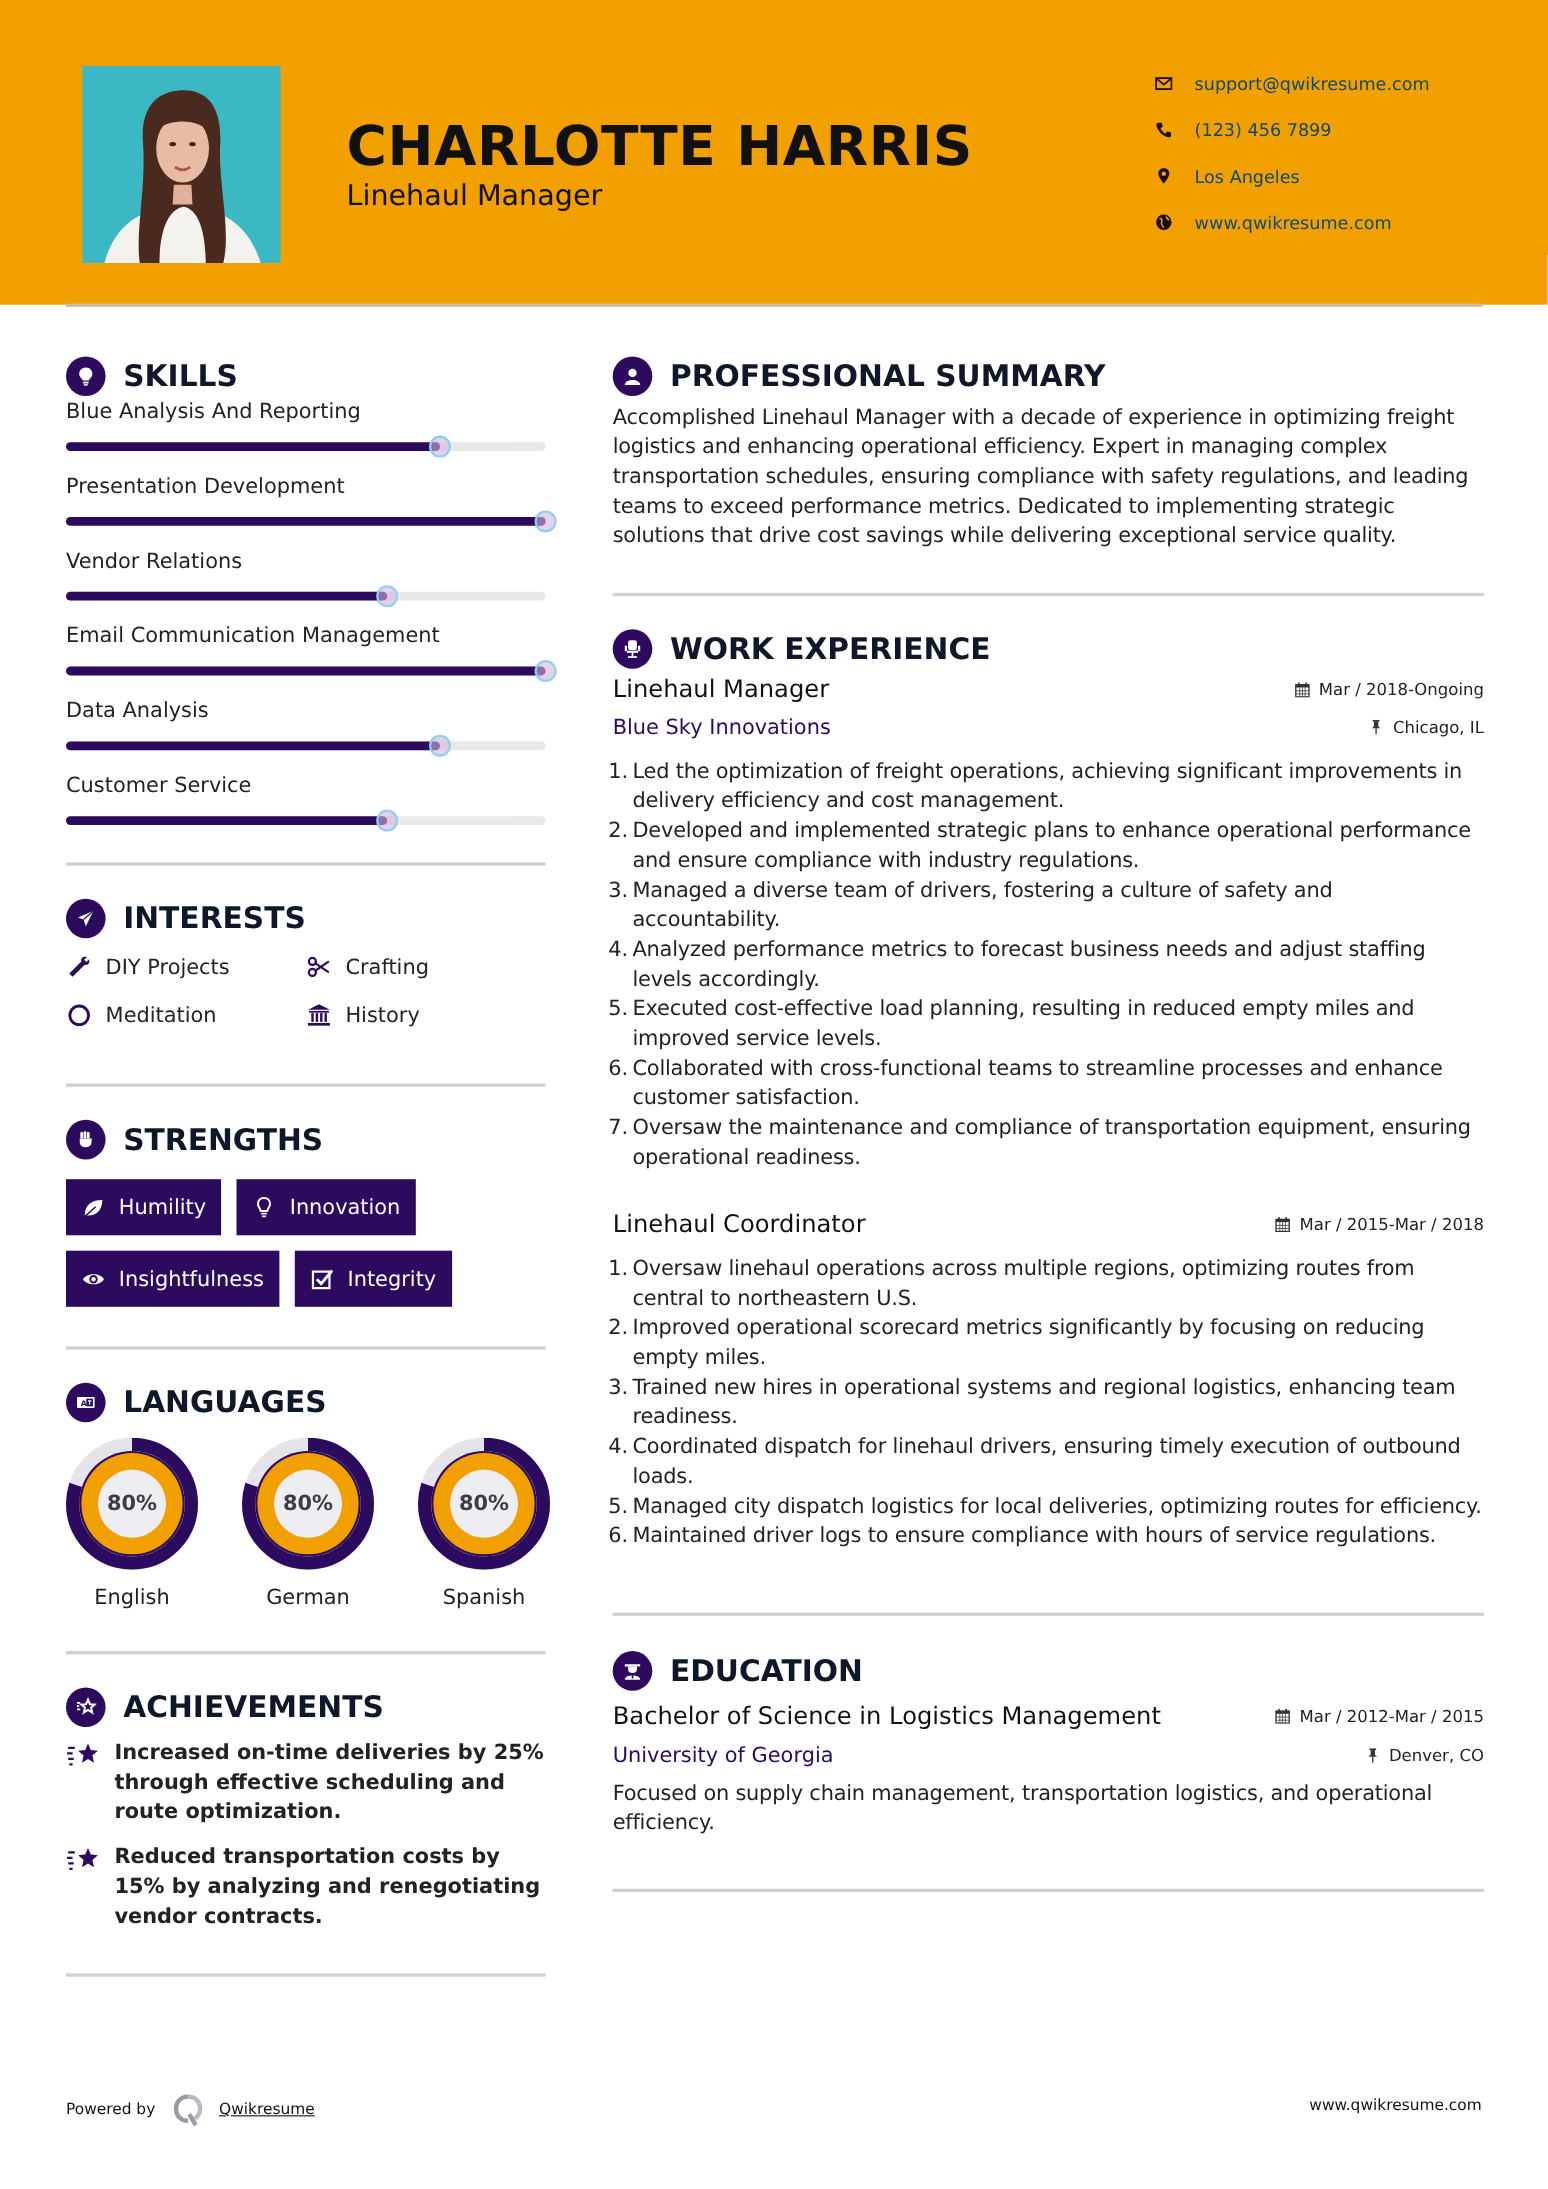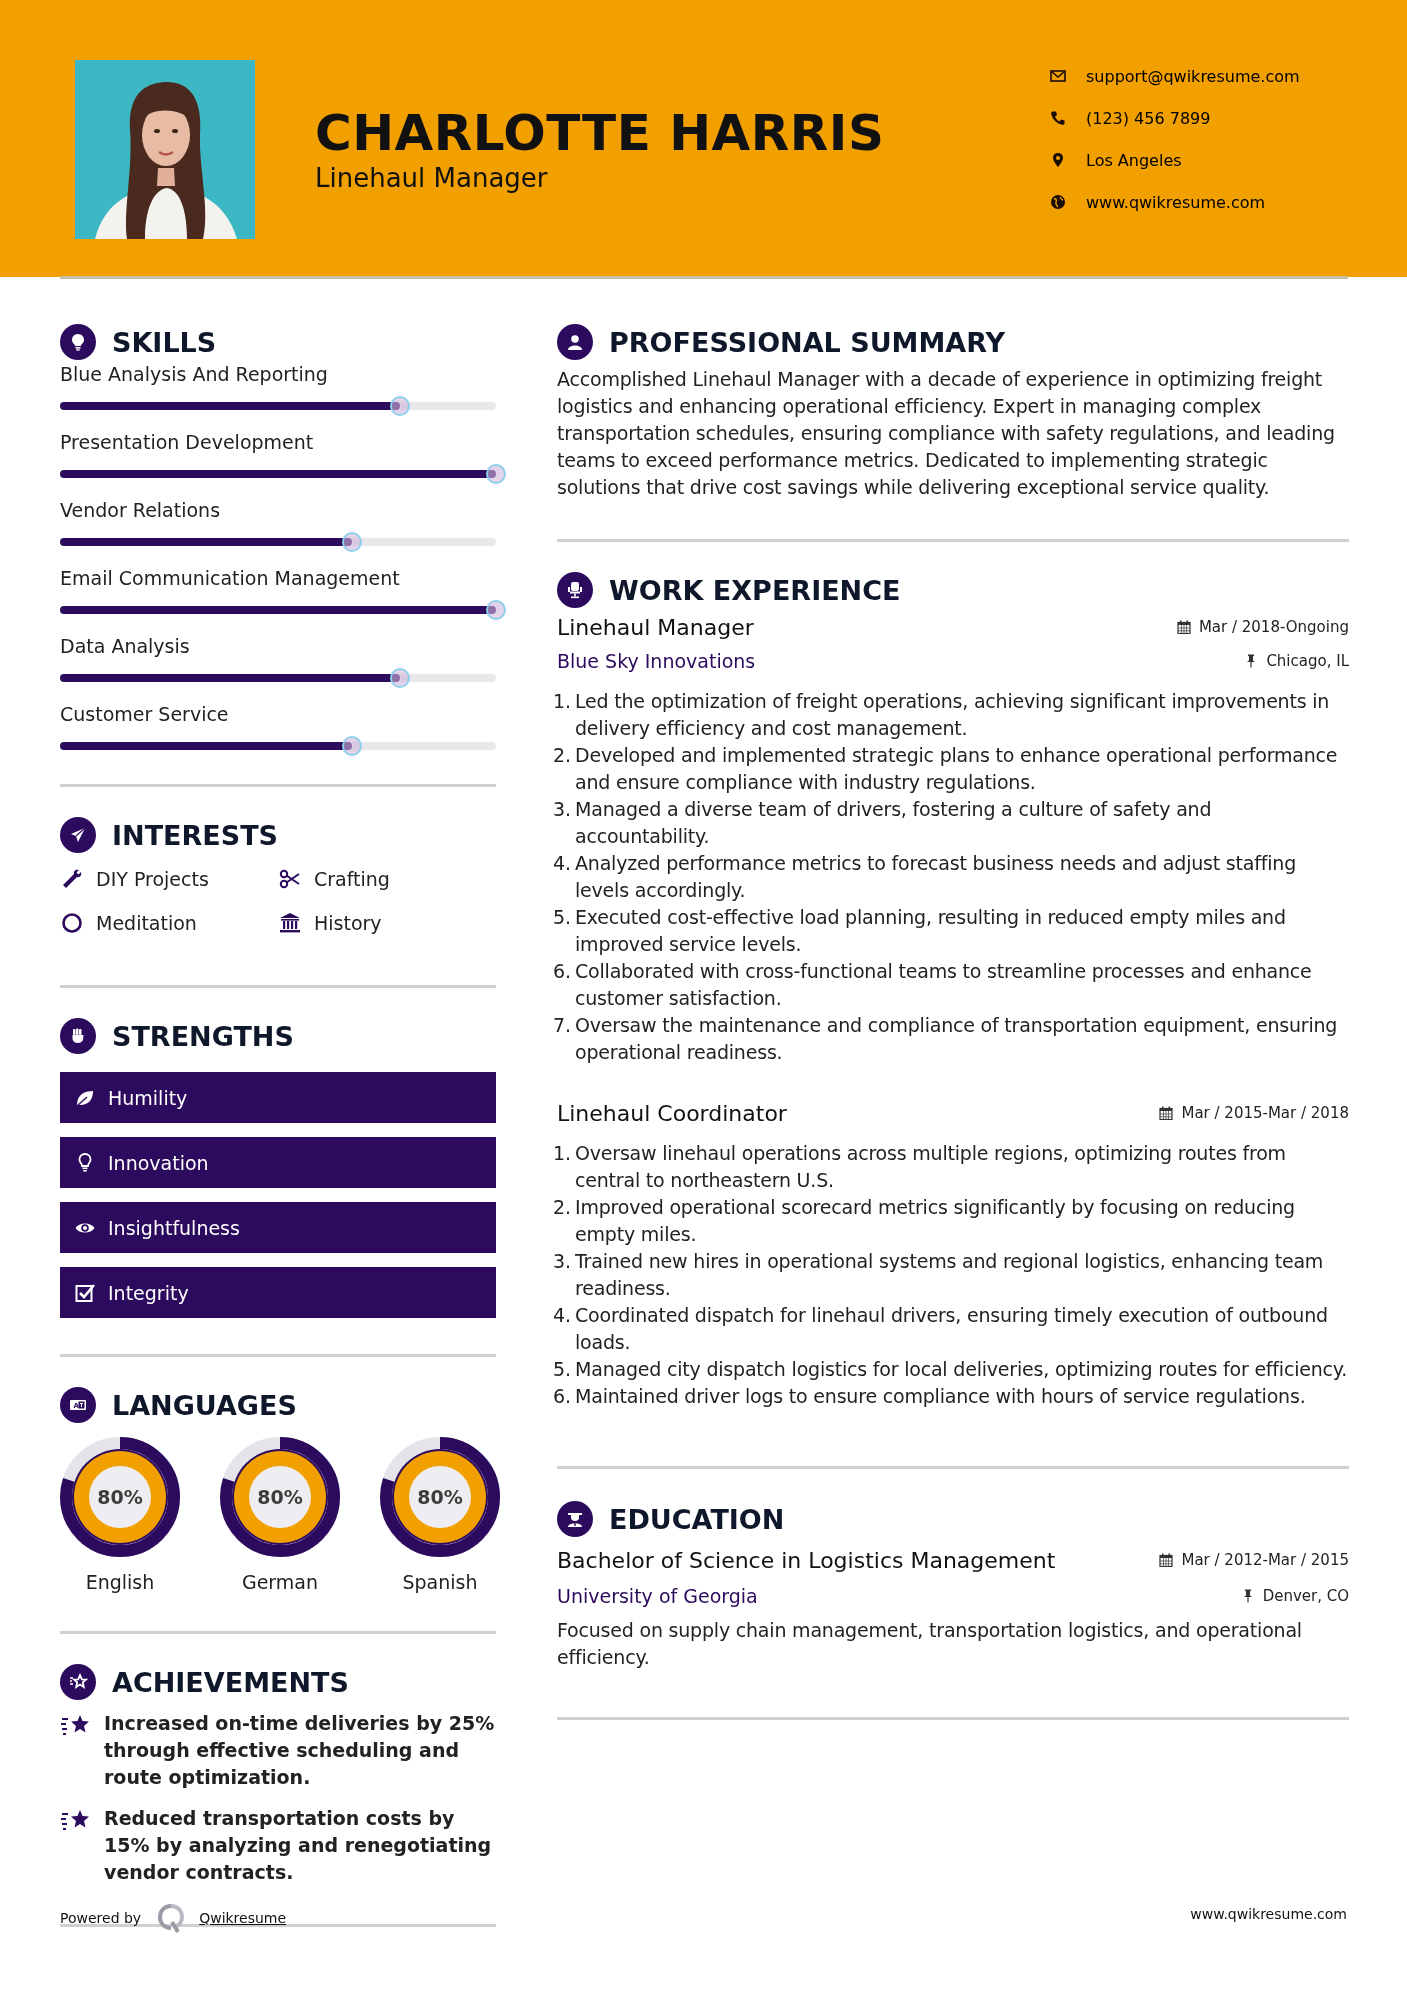--- a/index.html
+++ b/index.html
@@ -5,42 +5,42 @@
   *{box-sizing:border-box;margin:0;padding:0;}
   html,body{width:1407px;height:1990px;background:#fff;overflow:hidden;}
   body{font-family:"Liberation Sans","DejaVu Sans",sans-serif;color:#222;position:relative;}
   .header{position:absolute;left:0;top:0;width:1407px;height:277px;background:#f29f00;}
   .header-line{position:absolute;left:60px;top:276px;width:1288px;height:3px;background:#c9bea6;}
   .photo{position:absolute;left:75px;top:60px;width:180px;height:179px;background:#3bb8c3;overflow:hidden;}
   .photo svg{display:block;}
   .name{position:absolute;left:315px;top:104px;font-size:50px;font-weight:bold;color:#111;letter-spacing:0.5px;font-family:"DejaVu Sans",sans-serif;}
   .title{position:absolute;left:315px;top:163px;font-size:26px;color:#111;font-family:"DejaVu Sans",sans-serif;}
   .contacts{position:absolute;left:1050px;top:55px;}
-  .contact{display:flex;align-items:center;height:42px;font-size:16px;color:#000000;font-family:"DejaVu Sans",sans-serif;}
+  .contact{display:flex;align-items:center;height:42px;font-size:16px;color:#0c4a6e;font-family:"DejaVu Sans",sans-serif;}
   .contact .ci{width:36px;display:flex;align-items:center;justify-content:flex-start;}
   .contact .ci svg{width:16px;height:16px;}
 
   .col-left{position:absolute;left:60px;top:320px;width:436px;}
   .col-right{position:absolute;left:557px;top:320px;width:792px;}
   .sec-head{display:flex;align-items:center;height:44px;}
   .sec-icon{width:36px;height:36px;border-radius:50%;background:#2c0b5e;display:flex;align-items:center;justify-content:center;margin-right:16px;flex:none;}
   .sec-icon svg{width:20px;height:20px;}
   .sec-title{font-family:"DejaVu Sans",sans-serif;font-weight:bold;font-size:27px;color:#0f172a;}
   .divider{height:3px;background:#d0d0d0;width:100%;}
 
   .skill-name{font-family:"DejaVu Sans",sans-serif;font-size:19px;color:#222;height:28px;line-height:28px;}
   .skill-track{position:relative;height:8px;background:#e8e8e8;border-radius:4px;margin-top:14px;margin-bottom:18px;}
   .skill-fill{position:absolute;left:0;top:0;height:8px;background:#2c0b5e;border-radius:4px;}
   .skill-knob{position:absolute;top:-6px;width:20px;height:20px;border-radius:50%;border:2px solid #8fd0ec;background:rgba(210,180,220,0.6);margin-left:-10px;}
 
   .interests{display:grid;grid-template-columns:218px 218px;row-gap:12px;margin-top:6px;}
   .interest{display:flex;align-items:center;height:32px;font-family:"DejaVu Sans",sans-serif;font-size:19px;color:#222;}
   .interest svg{width:24px;height:24px;margin-right:12px;flex:none;}
 
-  .tags{display:flex;flex-wrap:wrap;gap:14px 14px;margin-top:14px;flex-direction:column;}
+  .tags{display:flex;flex-wrap:wrap;gap:14px 14px;margin-top:14px;}
   .tag{display:flex;align-items:center;height:51px;padding:0 14px 0 14px;background:#2c0b5e;color:#fff;font-family:"DejaVu Sans",sans-serif;font-size:19px;}
   .tag svg{width:22px;height:22px;margin-right:12px;}
 
   .langs{display:flex;gap:40px;margin-top:10px;}
   .lang{width:120px;display:flex;flex-direction:column;align-items:center;}
   .donut{position:relative;width:120px;height:120px;}
   .donut svg{position:absolute;left:0;top:0;}
   .donut-label{position:absolute;left:0;top:0;width:120px;height:120px;display:flex;align-items:center;justify-content:center;font-family:"DejaVu Sans",sans-serif;font-weight:bold;font-size:19px;color:#3d3d3d;}
   .lang-name{font-family:"DejaVu Sans",sans-serif;font-size:19px;color:#222;margin-top:14px;}
 

